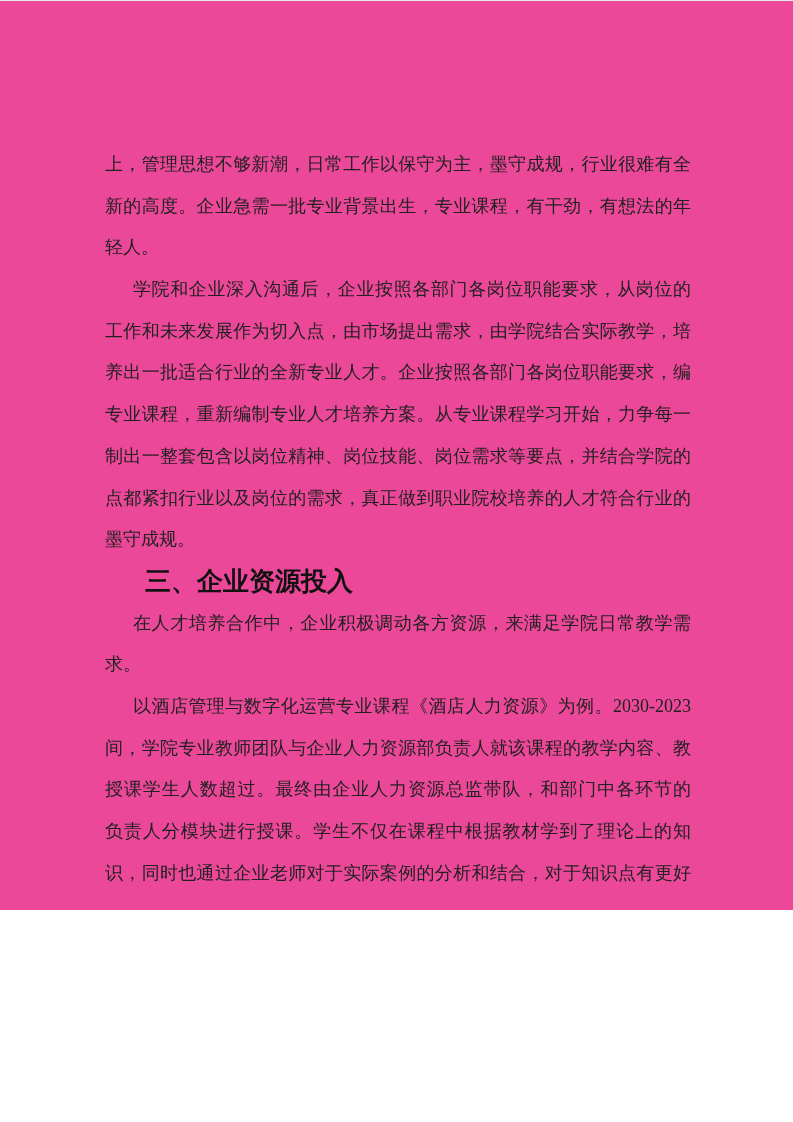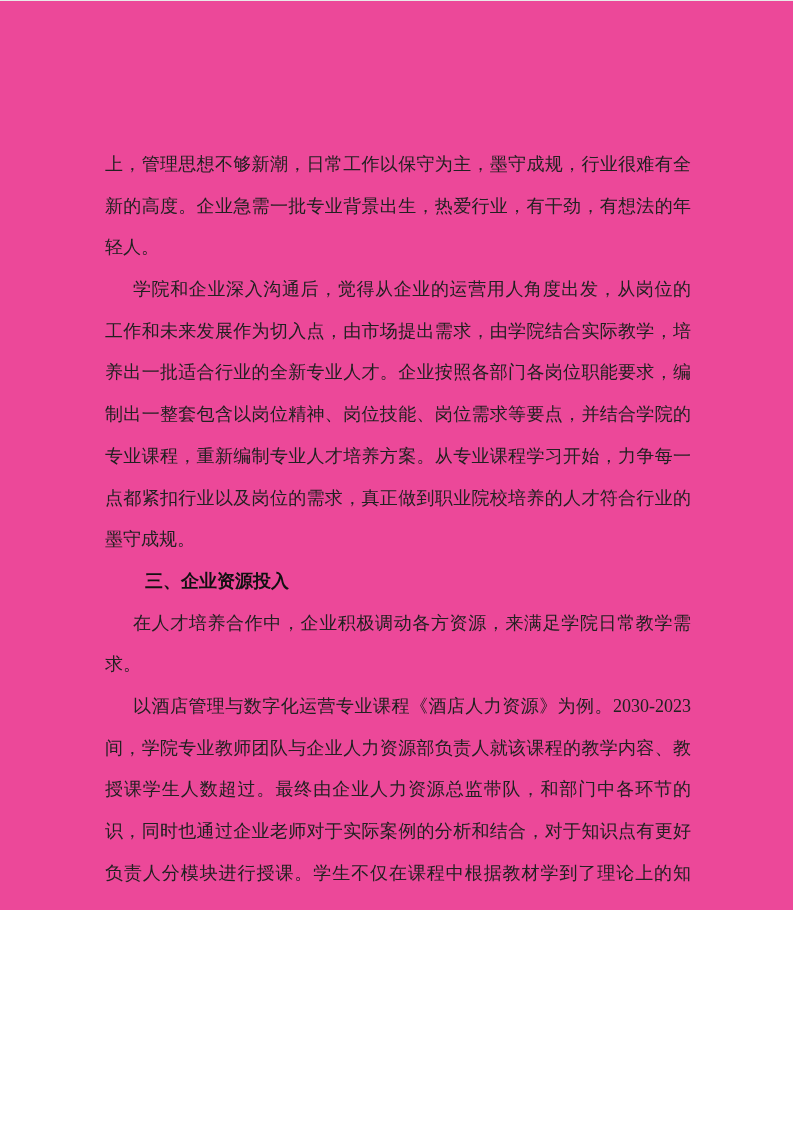--- a/index.html
+++ b/index.html
@@ -36,21 +36,21 @@
     color: #212121;
   }
   .line.indent { text-indent: 28px; }
   .line.flush-last {
     text-align: right;
     text-align-last: left;
   }
   .heading .line {
     font-family: "Liberation Sans", "DejaVu Sans", sans-serif;
     font-weight: 700;
-    font-size: 18px;
+    font-size: 26px;
     color: #111111;
     text-align: left;
     text-align-last: left;
   }
   .heading .line.indent { text-indent: 40px; }
   .footer {
     position: absolute;
     left: 0;
     top: 1033px;
     width: 100%;
@@ -61,43 +61,43 @@
     font-family: "Liberation Serif", "DejaVu Serif", serif;
   }
 </style>
 </head>
 <body>
 
 <div class="page">
   <div class="content">
       <div class="block paragraph">
         <div class="line">上，管理思想不够新潮，日常工作以保守为主，墨守成规，行业很难有全</div>
-        <div class="line">新的高度。企业急需一批专业背景出生，热爱行业，有干劲，有想法的年</div>
+        <div class="line">新的高度。企业急需一批专业背景出生，专业课程，有干劲，有想法的年</div>
         <div class="line flush-last">轻人。</div>
       </div>
       <div class="block paragraph">
-        <div class="line indent">学院和企业深入沟通后，觉得从企业的运营用人角度出发，从岗位的</div>
+        <div class="line indent">学院和企业深入沟通后，企业按照各部门各岗位职能要求，从岗位的</div>
         <div class="line">工作和未来发展作为切入点，由市场提出需求，由学院结合实际教学，培</div>
         <div class="line">养出一批适合行业的全新专业人才。企业按照各部门各岗位职能要求，编</div>
+        <div class="line">专业课程，重新编制专业人才培养方案。从专业课程学习开始，力争每一</div>
         <div class="line">制出一整套包含以岗位精神、岗位技能、岗位需求等要点，并结合学院的</div>
-        <div class="line">专业课程，重新编制专业人才培养方案。从专业课程学习开始，力争每一</div>
         <div class="line">点都紧扣行业以及岗位的需求，真正做到职业院校培养的人才符合行业的</div>
         <div class="line flush-last">墨守成规。</div>
       </div>
       <div class="block heading">
         <div class="line indent flush-last">三、企业资源投入</div>
       </div>
       <div class="block paragraph">
         <div class="line indent">在人才培养合作中，企业积极调动各方资源，来满足学院日常教学需</div>
         <div class="line flush-last">求。</div>
       </div>
       <div class="block paragraph">
         <div class="line indent">以酒店管理与数字化运营专业课程《酒店人力资源》为例。2030-2023</div>
         <div class="line">间，学院专业教师团队与企业人力资源部负责人就该课程的教学内容、教</div>
         <div class="line">授课学生人数超过。最终由企业人力资源总监带队，和部门中各环节的</div>
+        <div class="line">负责人分模块进行授课。学生不仅在课程中根据教材学到了理论上的知</div>
         <div class="line">识，同时也通过企业老师对于实际案例的分析和结合，对于知识点有更好</div>
-        <div class="line">负责人分模块进行授课。学生不仅在课程中根据教材学到了理论上的知</div>
       </div>
     </div>
   <div class="footer">
     <span>2</span>
   </div>
 </div>
 
 </body></html>

